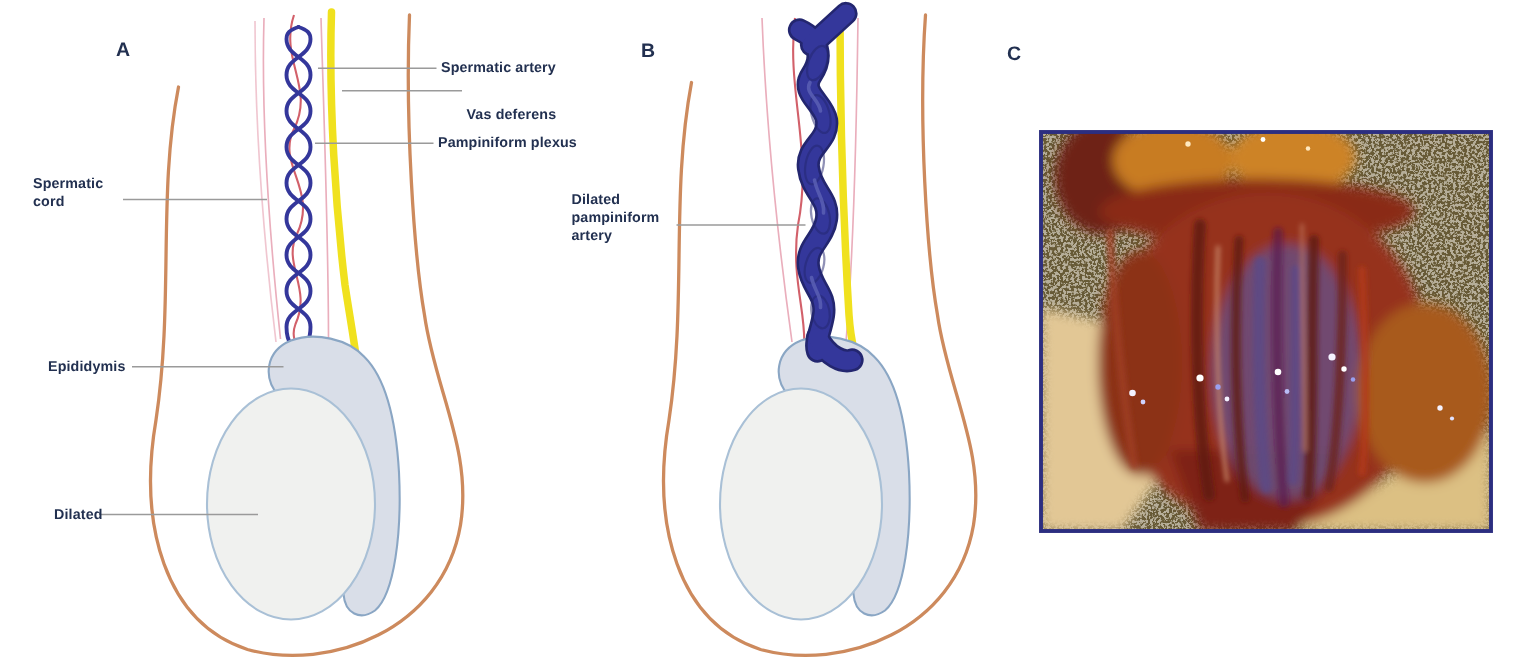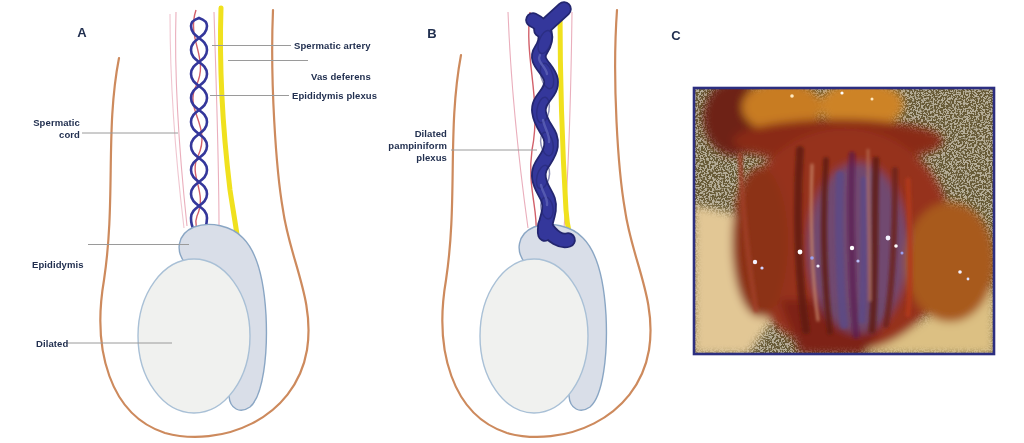--- a/index.html
+++ b/index.html
@@ -1,21 +1,21 @@
 <!DOCTYPE html>
 <html style="--background: #ffffff; --label-text: #223050; --leader-line: #9a9a9a; --scrotum-outline: #cd8a5d; --fascia-pink: #eaaebc; --artery-red: #d2606a; --vas-yellow: #f0e11e; --plexus-blue: #34379b; --plexus-blue-dark: #23266f; --plexus-blue-light: #5b5fb4; --epididymis-fill: #d9dee8; --epididymis-stroke: #8aa6c4; --testis-fill: #f0f1ef; --testis-stroke: #a9c0d6; --photo-border: #2c2e80; --photo-drape: #675a36; --photo-skin: #e2c795; --photo-tissue: #96331c; --photo-vein: #6b4f7e; --photo-orange: #c87c22;"><head>
 <meta charset="utf-8">
 <style>
   html,body{margin:0;padding:0;background:#fff;}
   #stage{position:relative;width:1024px;height:443px;background:var(--background,#fff);overflow:hidden;
          font-family:"Liberation Sans",sans-serif;}
   #art{position:absolute;left:0;top:0;}
   .lbl{position:absolute;font-size:9.5px;line-height:1.25;font-weight:600;letter-spacing:.1px;
        color:var(--label-text,#223050);white-space:nowrap;}
-  .lbl.multi{white-space:normal;text-align:right;}
+  .lbl.multi{white-space:normal;text-align:left;}
   .panel-letter{position:absolute;font-size:13px;font-weight:700;color:var(--label-text,#223050);
        width:20px;text-align:center;}
   
   .scrotum{stroke:var(--scrotum-outline);fill:none;stroke-width:2.2;stroke-linecap:round;}
   .fascia{stroke:var(--fascia-pink);fill:none;stroke-width:1.1;}
   .fascia.faint{opacity:.7;}
   .artery{stroke:var(--artery-red);fill:none;stroke-width:1.4;}
   .vas{stroke:var(--vas-yellow);fill:none;stroke-width:5;stroke-linecap:round;}
   .braid{stroke:var(--plexus-blue);fill:none;stroke-width:2.6;stroke-linecap:round;}
   .chain-outer{stroke:var(--plexus-blue-dark);fill:none;stroke-width:15.5;stroke-linecap:round;stroke-linejoin:round;}
@@ -157,18 +157,18 @@
       <rect class="photo-frame" x="694" y="88" width="300" height="266"></rect>
     </g>
   </svg>
 
   <div class="panel-letter" style="left:72px;top:25px;">A</div>
   <div class="panel-letter" style="left:422px;top:26px;">B</div>
   <div class="panel-letter" style="left:666px;top:28px;">C</div>
 
   <div class="lbl" style="left:294px;top:40px;">Spermatic artery</div>
   <div class="lbl" style="left:311px;top:55px;margin-top:16px;">Vas deferens</div>
-  <div class="lbl" style="left:292px;top:90px;">Epididymis plexus</div>
+  <div class="lbl" style="left:292px;top:90px;">Pampiniform plexus</div>
   <div class="lbl multi" style="left:22px;top:117px;width:58px;">Spermatic cord</div>
-  <div class="lbl" style="left:32px;top:239px;margin-top:20px;">Epididymis</div>
+  <div class="lbl" style="left:32px;top:239px;">Epididymis</div>
   <div class="lbl" style="left:36px;top:338px;">Dilated</div>
-  <div class="lbl multi" style="left:381px;top:128px;width:66px;">Dilated pampiniform plexus</div>
+  <div class="lbl multi" style="left:381px;top:128px;width:66px;">Dilated pampiniform artery</div>
 </div>
 
 </body></html>

